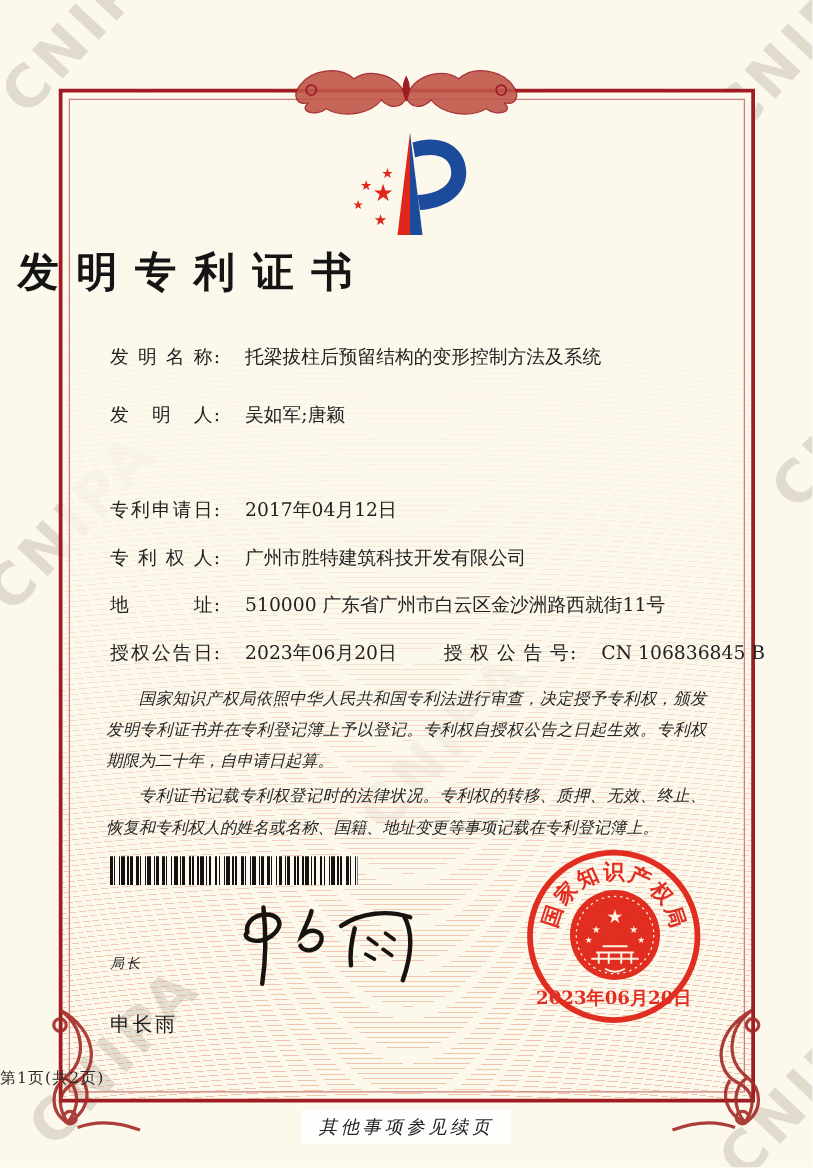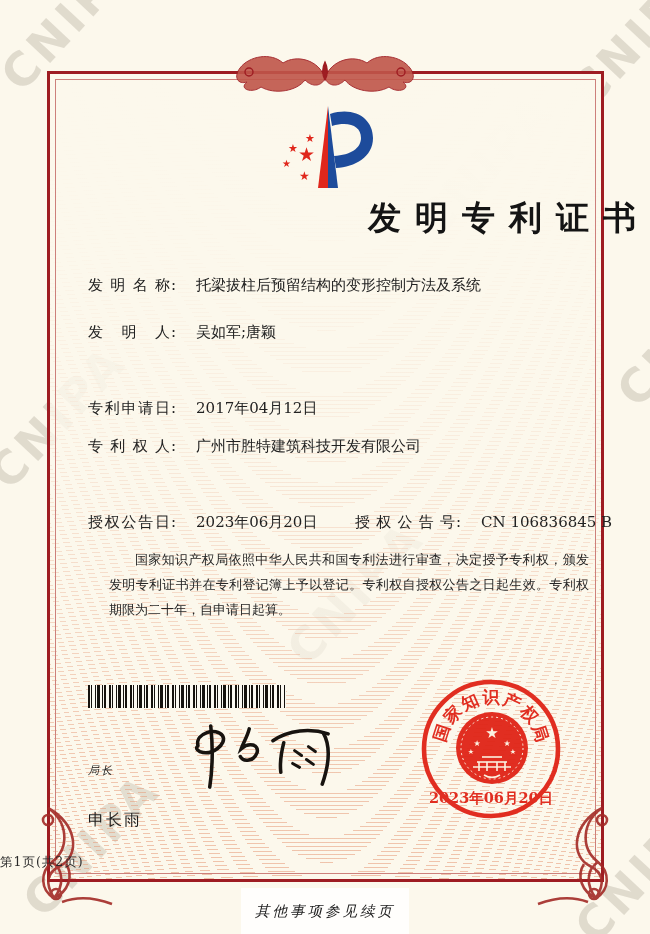--- a/index.html
+++ b/index.html
@@ -23,34 +23,34 @@
   
   .frame-outer{position:absolute;left:47px;top:71px;width:551px;height:805px;
       border:3px solid #9e1c22;}
   .frame-inner{position:absolute;left:55px;top:79px;width:539px;height:793px;
       border:1px solid #cd807b;}
   .ornament{position:absolute;}
 
   
   .cert-no{position:absolute;left:88px;top:112px;font-size:14.5px;color:#2a2a2a;letter-spacing:1.5px;}
   .logo{position:absolute;left:281px;top:101px;}
-  .title{position:absolute;left:0;top:196px;width:650px;text-align:right;
+  .title{position:absolute;left:0;top:196px;width:650px;text-align:left;
       font-size:33px;font-weight:600;color:#141414;letter-spacing:14px;text-indent:14px;}
 
   
   .row{position:absolute;left:88px;width:520px;font-size:15px;color:#222;white-space:nowrap;}
   .flabel{display:inline-block;width:82px;text-align:justify;text-align-last:justify;vertical-align:top;}
   .flabel.wide{width:100px;}
   .colon{margin-left:1px;}
   .fval{margin-left:20px;}
   .pair2{position:absolute;left:267px;top:0;}
 
   
   .paras{position:absolute;left:85px;top:547px;width:480px;font-size:13px;line-height:25px;
-      color:#262626;text-align:justify;margin-left:24px;}
+      color:#262626;font-style:italic;text-align:justify;}
   .paras p{margin:0 0 3px 0;text-indent:2em;}
 
   
   .barcode{position:absolute;left:88px;top:685px;width:198px;height:23px;background-color:#fbf9f2;
       background-image:repeating-linear-gradient(90deg,
         #15120e 0 2px, transparent 2px 3px, #15120e 3px 4px, transparent 4px 7px,
         #15120e 7px 8px, transparent 8px 9px, #15120e 9px 12px, transparent 12px 14px,
         #15120e 14px 15px, transparent 15px 16px, #15120e 16px 18px, transparent 18px 21px);}
 
   
@@ -60,21 +60,21 @@
       font-family:"DejaVu Sans","Liberation Sans",sans-serif;letter-spacing:2px;}
   .sig-script{position:absolute;left:182px;top:720px;}
 
   
   .seal{position:absolute;left:418px;top:672px;opacity:0.95;}
 
   
   .page-no{position:absolute;left:0;top:854px;width:650px;text-align:left;
       font-size:12.5px;color:#2a2a2a;letter-spacing:1px;}
   .cont-note{position:absolute;left:0;top:888px;width:650px;text-align:center;}
-  .cont-note span{display:inline-block;background:rgba(255,255,255,0.85);padding:14px 14px;
+  .cont-note span{display:inline-block;background:rgba(255,255,255,0.85);padding:4px 14px;
       font-size:14.5px;font-style:italic;letter-spacing:3px;color:#222;}
 </style>
 </head>
 <body>
 
 <div class="page">
 
   <div class="wm" style="left:-18px;top:-8px">CNIPA</div>
   <div class="wm" style="left:552px;top:8px">CNIPA</div>
   <div class="wm" style="left:398px;top:138px">CNIPA</div>
@@ -142,29 +142,33 @@
   </div>
   <div class="row" style="top:323px">
     <span class="flabel">发明人</span><span class="colon">:</span><span class="fval">吴如军;唐颖</span>
   </div>
   <div class="row" style="top:399px">
     <span class="flabel">专利申请日</span><span class="colon">:</span><span class="fval">2017年04月12日</span>
   </div>
   <div class="row" style="top:437px">
     <span class="flabel">专利权人</span><span class="colon">:</span><span class="fval">广州市胜特建筑科技开发有限公司</span>
   </div>
+  <div class="row" style="top:475px">
+    <span class="flabel">地址</span><span class="colon">:</span><span class="fval">510000 广东省广州市白云区金沙洲路西就街11号</span>
+  </div>
   <div class="row" style="top:513px">
     <span class="flabel">授权公告日</span><span class="colon">:</span><span class="fval">2023年06月20日</span>
     <span class="pair2">
       <span class="flabel wide">授权公告号</span><span class="colon">:</span><span class="fval">CN 106836845 B</span>
     </span>
   </div>
 
   <div class="paras">
     <p>国家知识产权局依照中华人民共和国专利法进行审查，决定授予专利权，颁发发明专利证书并在专利登记簿上予以登记。专利权自授权公告之日起生效。专利权期限为二十年，自申请日起算。</p>
+    <p>专利证书记载专利权登记时的法律状况。专利权的转移、质押、无效、终止、恢复和专利权人的姓名或名称、国籍、地址变更等事项记载在专利登记簿上。</p>
   </div>
 
   <div class="barcode"></div>
 
   <div class="sig-title">局长</div>
   <div class="sig-name">申长雨</div>
   <svg class="sig-script" width="168" height="74" viewBox="0 0 170 75">
     <g fill="none" stroke="#17130f" stroke-width="3.6" stroke-linecap="round">
       <path d="M16,26 C13,13 35,7 41,16 C46,24 30,37 18,32 C14,30 14,28 16,26"></path>
       <path d="M29,6 C31,25 31,48 28,68"></path>

